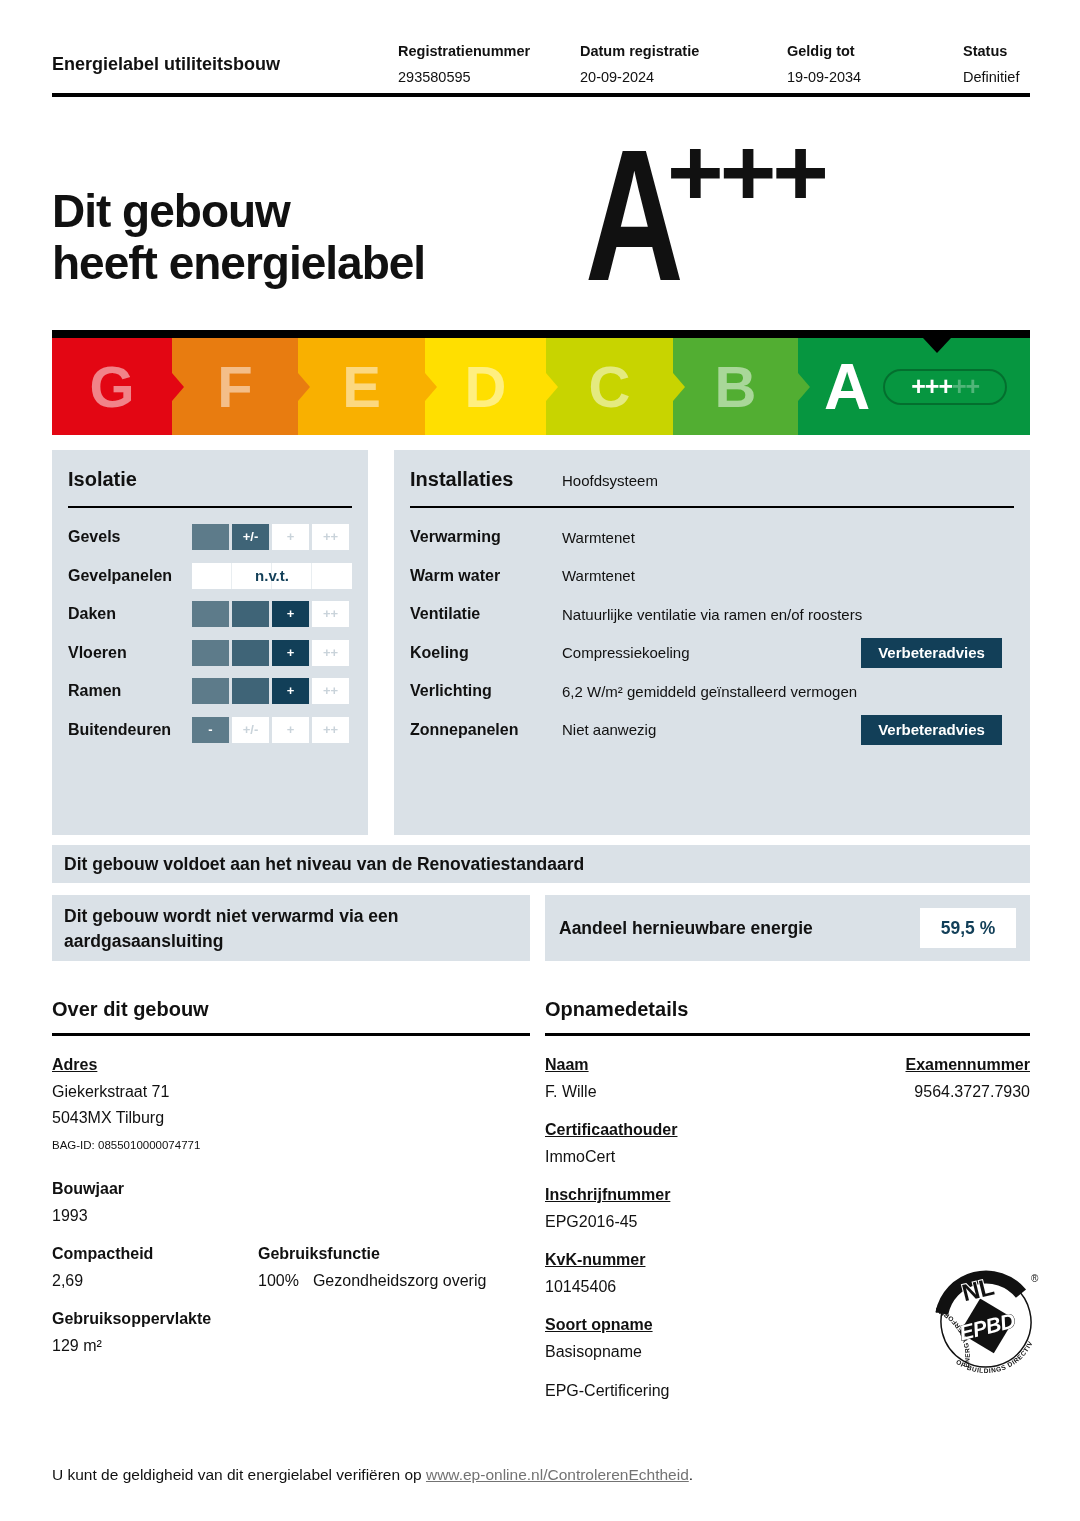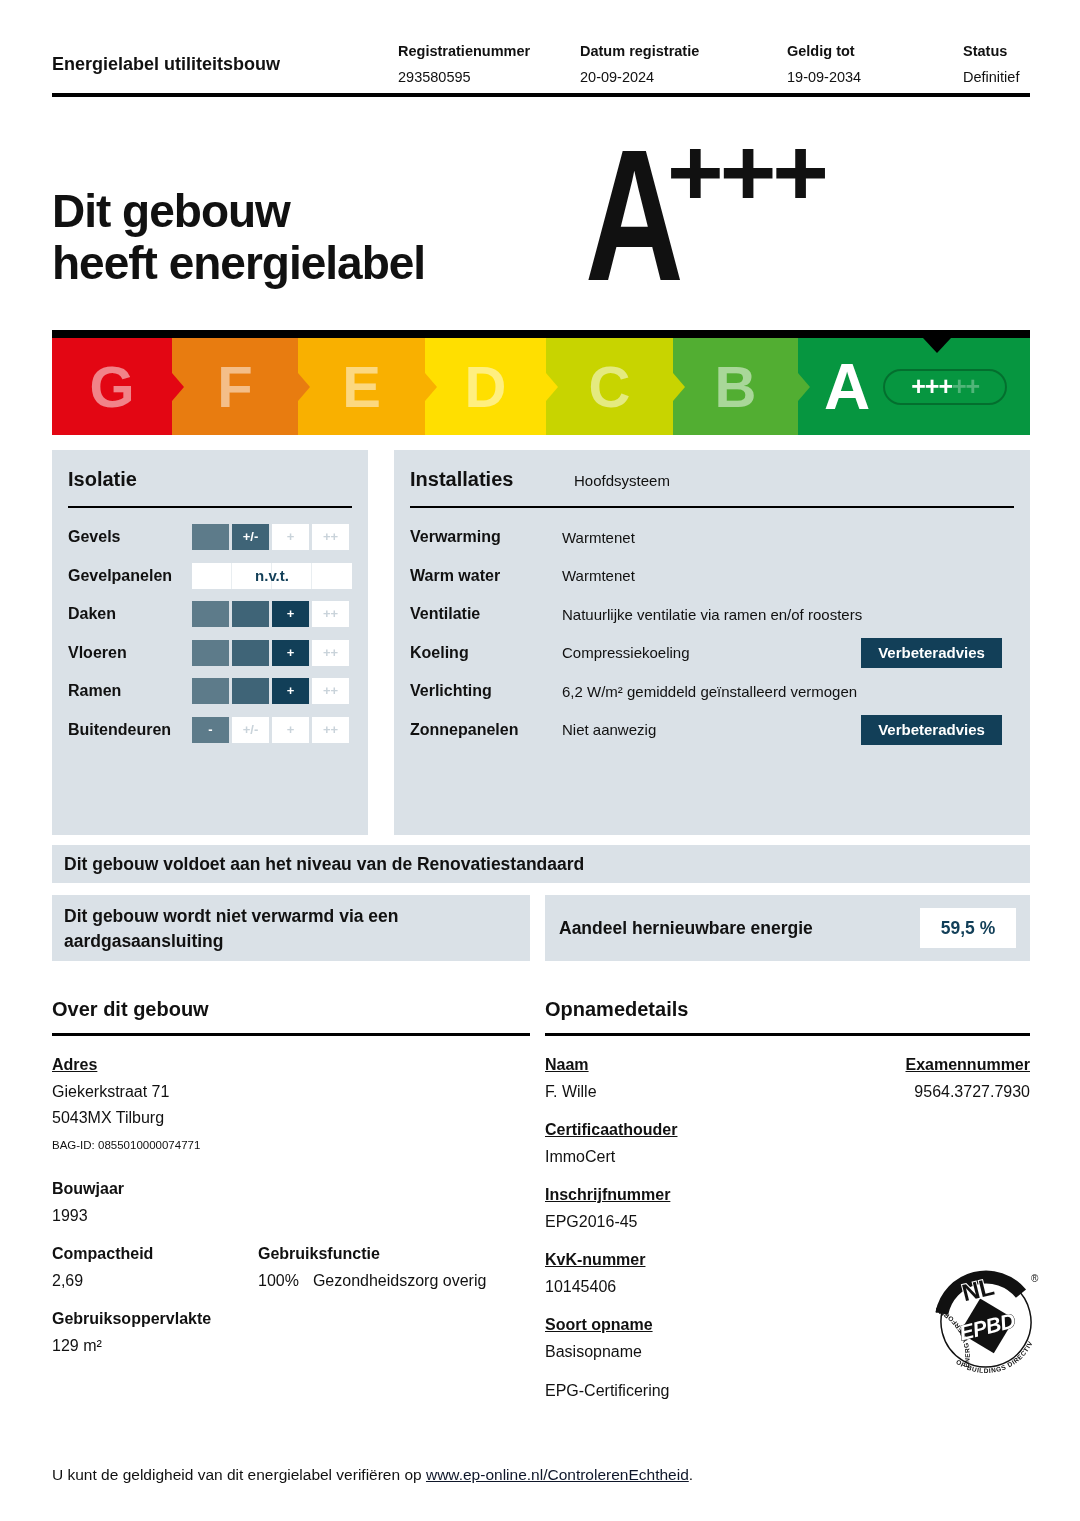--- a/index.html
+++ b/index.html
@@ -48,21 +48,21 @@
     font-size:25px; font-weight:bold; letter-spacing:-1px; }
   .pill .on { color:#fff; } .pill .off { color:rgba(255,255,255,.3); }
 
   
   .panels { display:flex; gap:26px; margin-top:15px; }
   .panel { background:#dae1e7; height:385px; padding:18px 16px; }
   .panel-iso { width:316px; }
   .panel-inst { flex:1; }
   .panel-head { display:flex; align-items:baseline; height:30px; }
   .panel-title { font-size:20px; font-weight:bold; }
-  .panel-sub { font-size:15px; margin-left:12px; }
+  .panel-sub { font-size:15px; margin-left:0; }
   .panel-hr { height:2px; background:#000; margin-top:8px; }
   .iso-rows { margin-top:10px; }
   .iso-row { display:flex; align-items:center; height:38.5px; }
   .iso-label { flex:1; font-size:16px; font-weight:bold; }
   .iso-cells { display:flex; width:160px; }
   .cell { width:37px; height:26px; margin-right:3px; text-align:center; line-height:26px;
     font-size:13px; font-weight:bold; }
   .cell:last-child { margin-right:0; }
   .cell.f1 { background:#5d7b8a; color:#fff; }
   .cell.f2 { background:#3f6477; color:#fff; }
@@ -110,21 +110,21 @@
   .two-col .lbl { font-size:16px; font-weight:bold; line-height:20px; margin-bottom:6px; }
   .two-col .val { font-size:16px; line-height:22px; }
   .fx-gap { display:inline-block; width:14px; }
   .right-field { position:absolute; right:0; top:0; text-align:right; }
   .right-field .lbl { font-size:16px; font-weight:bold; line-height:20px; margin-bottom:6px; }
   .right-field .val { font-size:16px; line-height:22px; }
   .epbd { position:absolute; left:385px; top:268px; }
 
   
   .footer { margin-top:41px; font-size:15.5px; }
-  .footer a { color:#0f172a; text-decoration:underline; }
+  .footer a { color:#737373; text-decoration:underline; }
 </style>
 </head>
 <body>
 
 <div class="page">
 
   <div class="header">
     <div class="hdr-title">Energielabel utiliteitsbouw</div>
     <div class="hdr-field hf0">
       <div class="lbl">Registratienummer</div>

